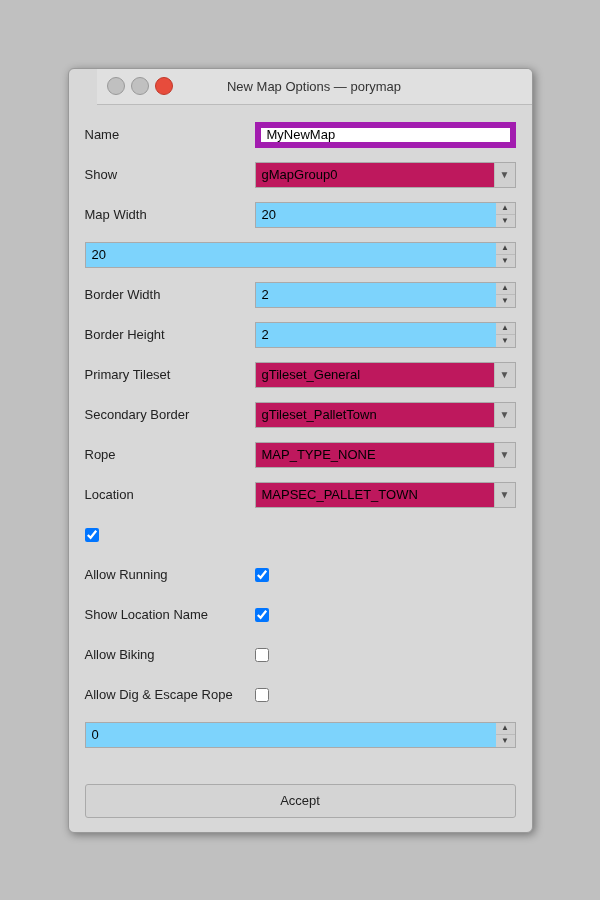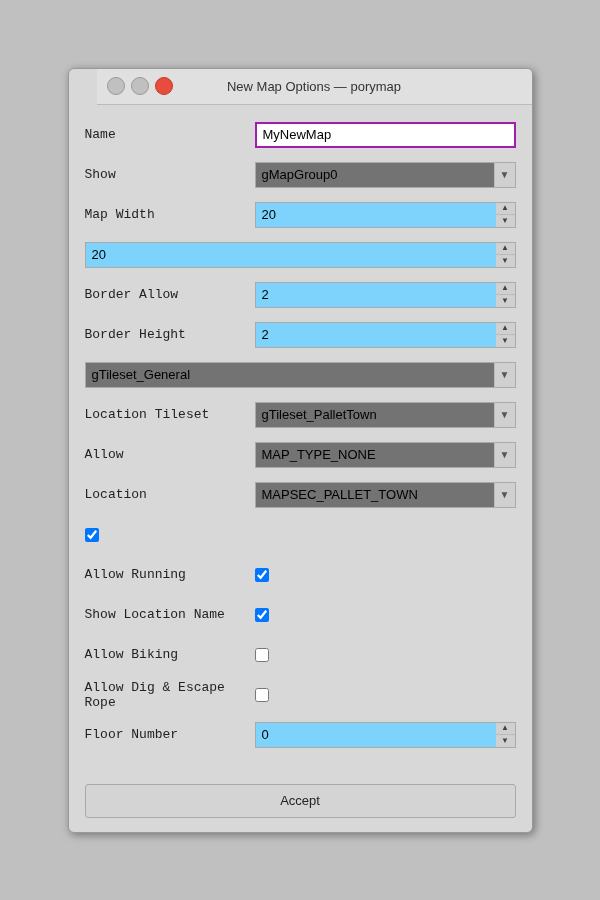--- a/index.html
+++ b/index.html
@@ -78,47 +78,46 @@
       align-items: center;
       margin-bottom: 8px;
       min-height: 32px;
     }
 
     .form-label {
       width: 170px;
       color: #222;
       font-size: 13px;
       flex-shrink: 0;
-      font-family: Liberation Mono, monospace;
     }
 
     .form-control {
       flex: 1;
     }
 
     .text-input {
       width: 100%;
       height: 26px;
-      border: 2px solid #a21caf;
+      border: 6px solid #a21caf;
       background: white;
       padding: 2px 6px;
       font-size: 13px;
       outline: none;
     }
 
     .select-wrapper {
       position: relative;
       width: 100%;
     }
 
     .select-input {
       width: 100%;
       height: 26px;
       border: 1px solid #aaa;
-      background: #737373;
+      background: #be185d;
       padding: 2px 6px;
       font-size: 13px;
       appearance: none;
       cursor: pointer;
       outline: none;
       padding-right: 24px;
     }
 
     .select-arrow {
       position: absolute;
@@ -264,21 +263,21 @@
           <div class="spinner-buttons">
             <button class="spinner-btn">▲</button>
             <button class="spinner-btn">▼</button>
           </div>
         </div>
       </div>
     </div>
 
     
     <div class="form-row">
-      <div class="form-label">Border Allow</div>
+      <div class="form-label">Border Width</div>
       <div class="form-control">
         <div class="spinner-wrapper">
           <input class="spinner-input" type="number" value="2" style="">
           <div class="spinner-buttons">
             <button class="spinner-btn">▲</button>
             <button class="spinner-btn">▼</button>
           </div>
         </div>
       </div>
     </div>
@@ -292,42 +291,43 @@
           <div class="spinner-buttons">
             <button class="spinner-btn">▲</button>
             <button class="spinner-btn">▼</button>
           </div>
         </div>
       </div>
     </div>
 
     
     <div class="form-row">
+      <div class="form-label">Primary Tileset</div>
       <div class="form-control">
         <div class="select-wrapper">
           <select class="select-input"><option>gTileset_General</option></select>
           <div class="select-arrow">▼</div>
         </div>
       </div>
     </div>
 
     
     <div class="form-row">
-      <div class="form-label">Location Tileset</div>
+      <div class="form-label">Secondary Border</div>
       <div class="form-control">
         <div class="select-wrapper">
           <select class="select-input"><option>gTileset_PalletTown</option></select>
           <div class="select-arrow">▼</div>
         </div>
       </div>
     </div>
 
     
     <div class="form-row">
-      <div class="form-label">Allow</div>
+      <div class="form-label">Rope</div>
       <div class="form-control">
         <div class="select-wrapper">
           <select class="select-input"><option>MAP_TYPE_NONE</option></select>
           <div class="select-arrow">▼</div>
         </div>
       </div>
     </div>
 
     
     <div class="form-row">
@@ -374,21 +374,20 @@
     
     <div class="form-row">
       <div class="form-label">Allow Dig &amp; Escape Rope</div>
       <div class="form-control checkbox-wrapper">
         <input class="checkbox-input" type="checkbox" style="">
       </div>
     </div>
 
     
     <div class="form-row">
-      <div class="form-label">Floor Number</div>
       <div class="form-control">
         <div class="spinner-wrapper">
           <input class="spinner-input" type="number" value="0" style="">
           <div class="spinner-buttons">
             <button class="spinner-btn">▲</button>
             <button class="spinner-btn">▼</button>
           </div>
         </div>
       </div>
     </div>

